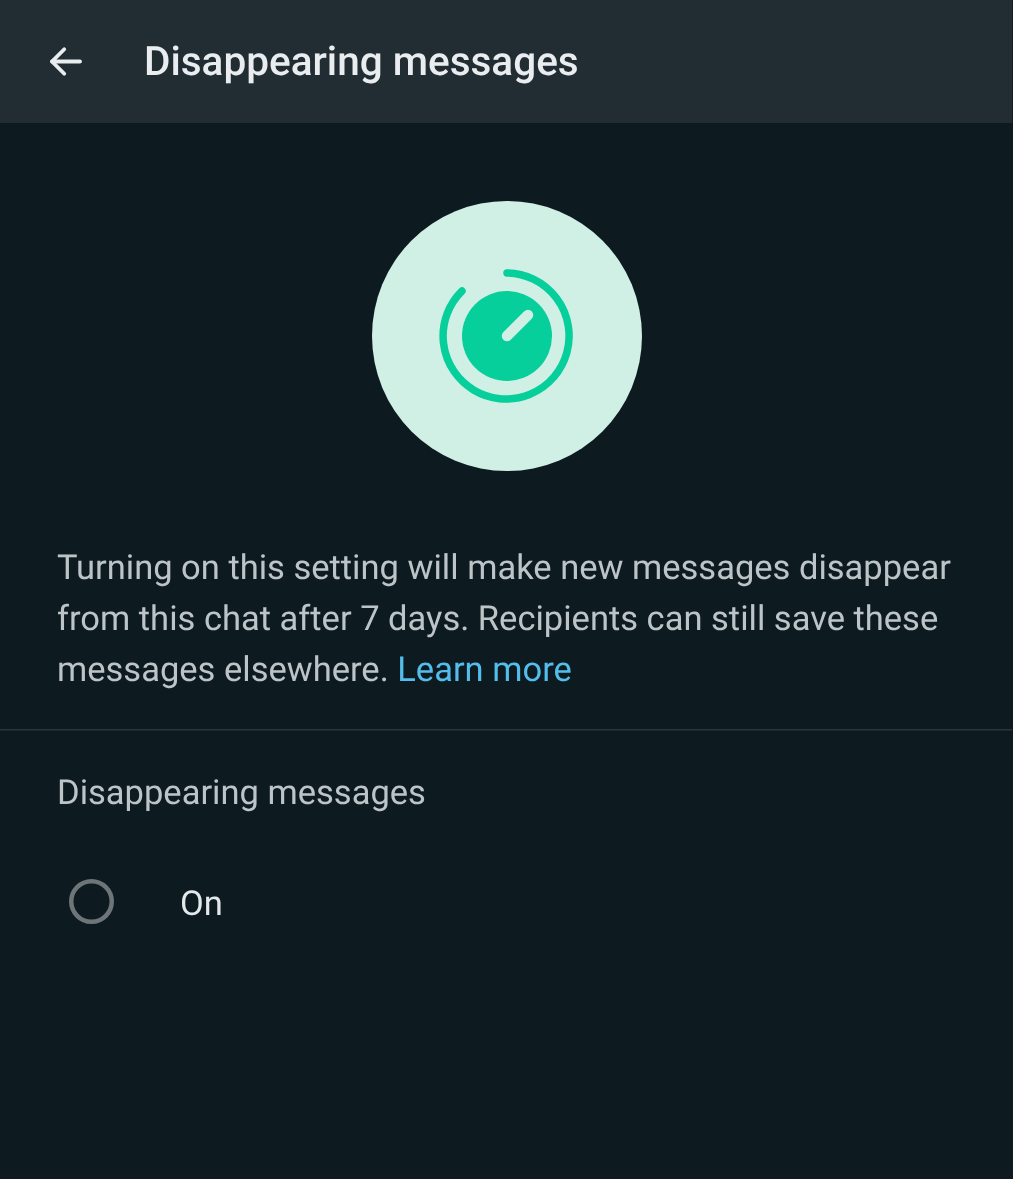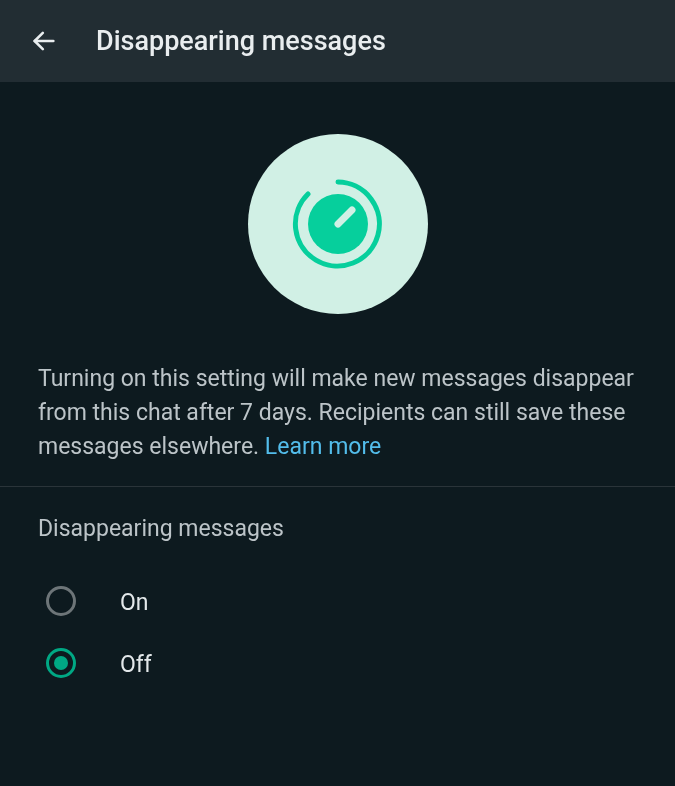--- a/index.html
+++ b/index.html
@@ -139,20 +139,14 @@
   <hr class="divider">
 
   <div class="section">
     <div class="section-title">Disappearing messages</div>
 
     <div class="radio-option">
       <div class="radio-circle"></div>
       <div class="radio-label">On</div>
     </div>
 
-    <div class="radio-option">
-      <div class="radio-circle selected">
-        <div class="radio-inner"></div>
-      </div>
-      <div class="radio-label">Off</div>
-    </div>
   </div>
 </div>
 
 </body></html>

